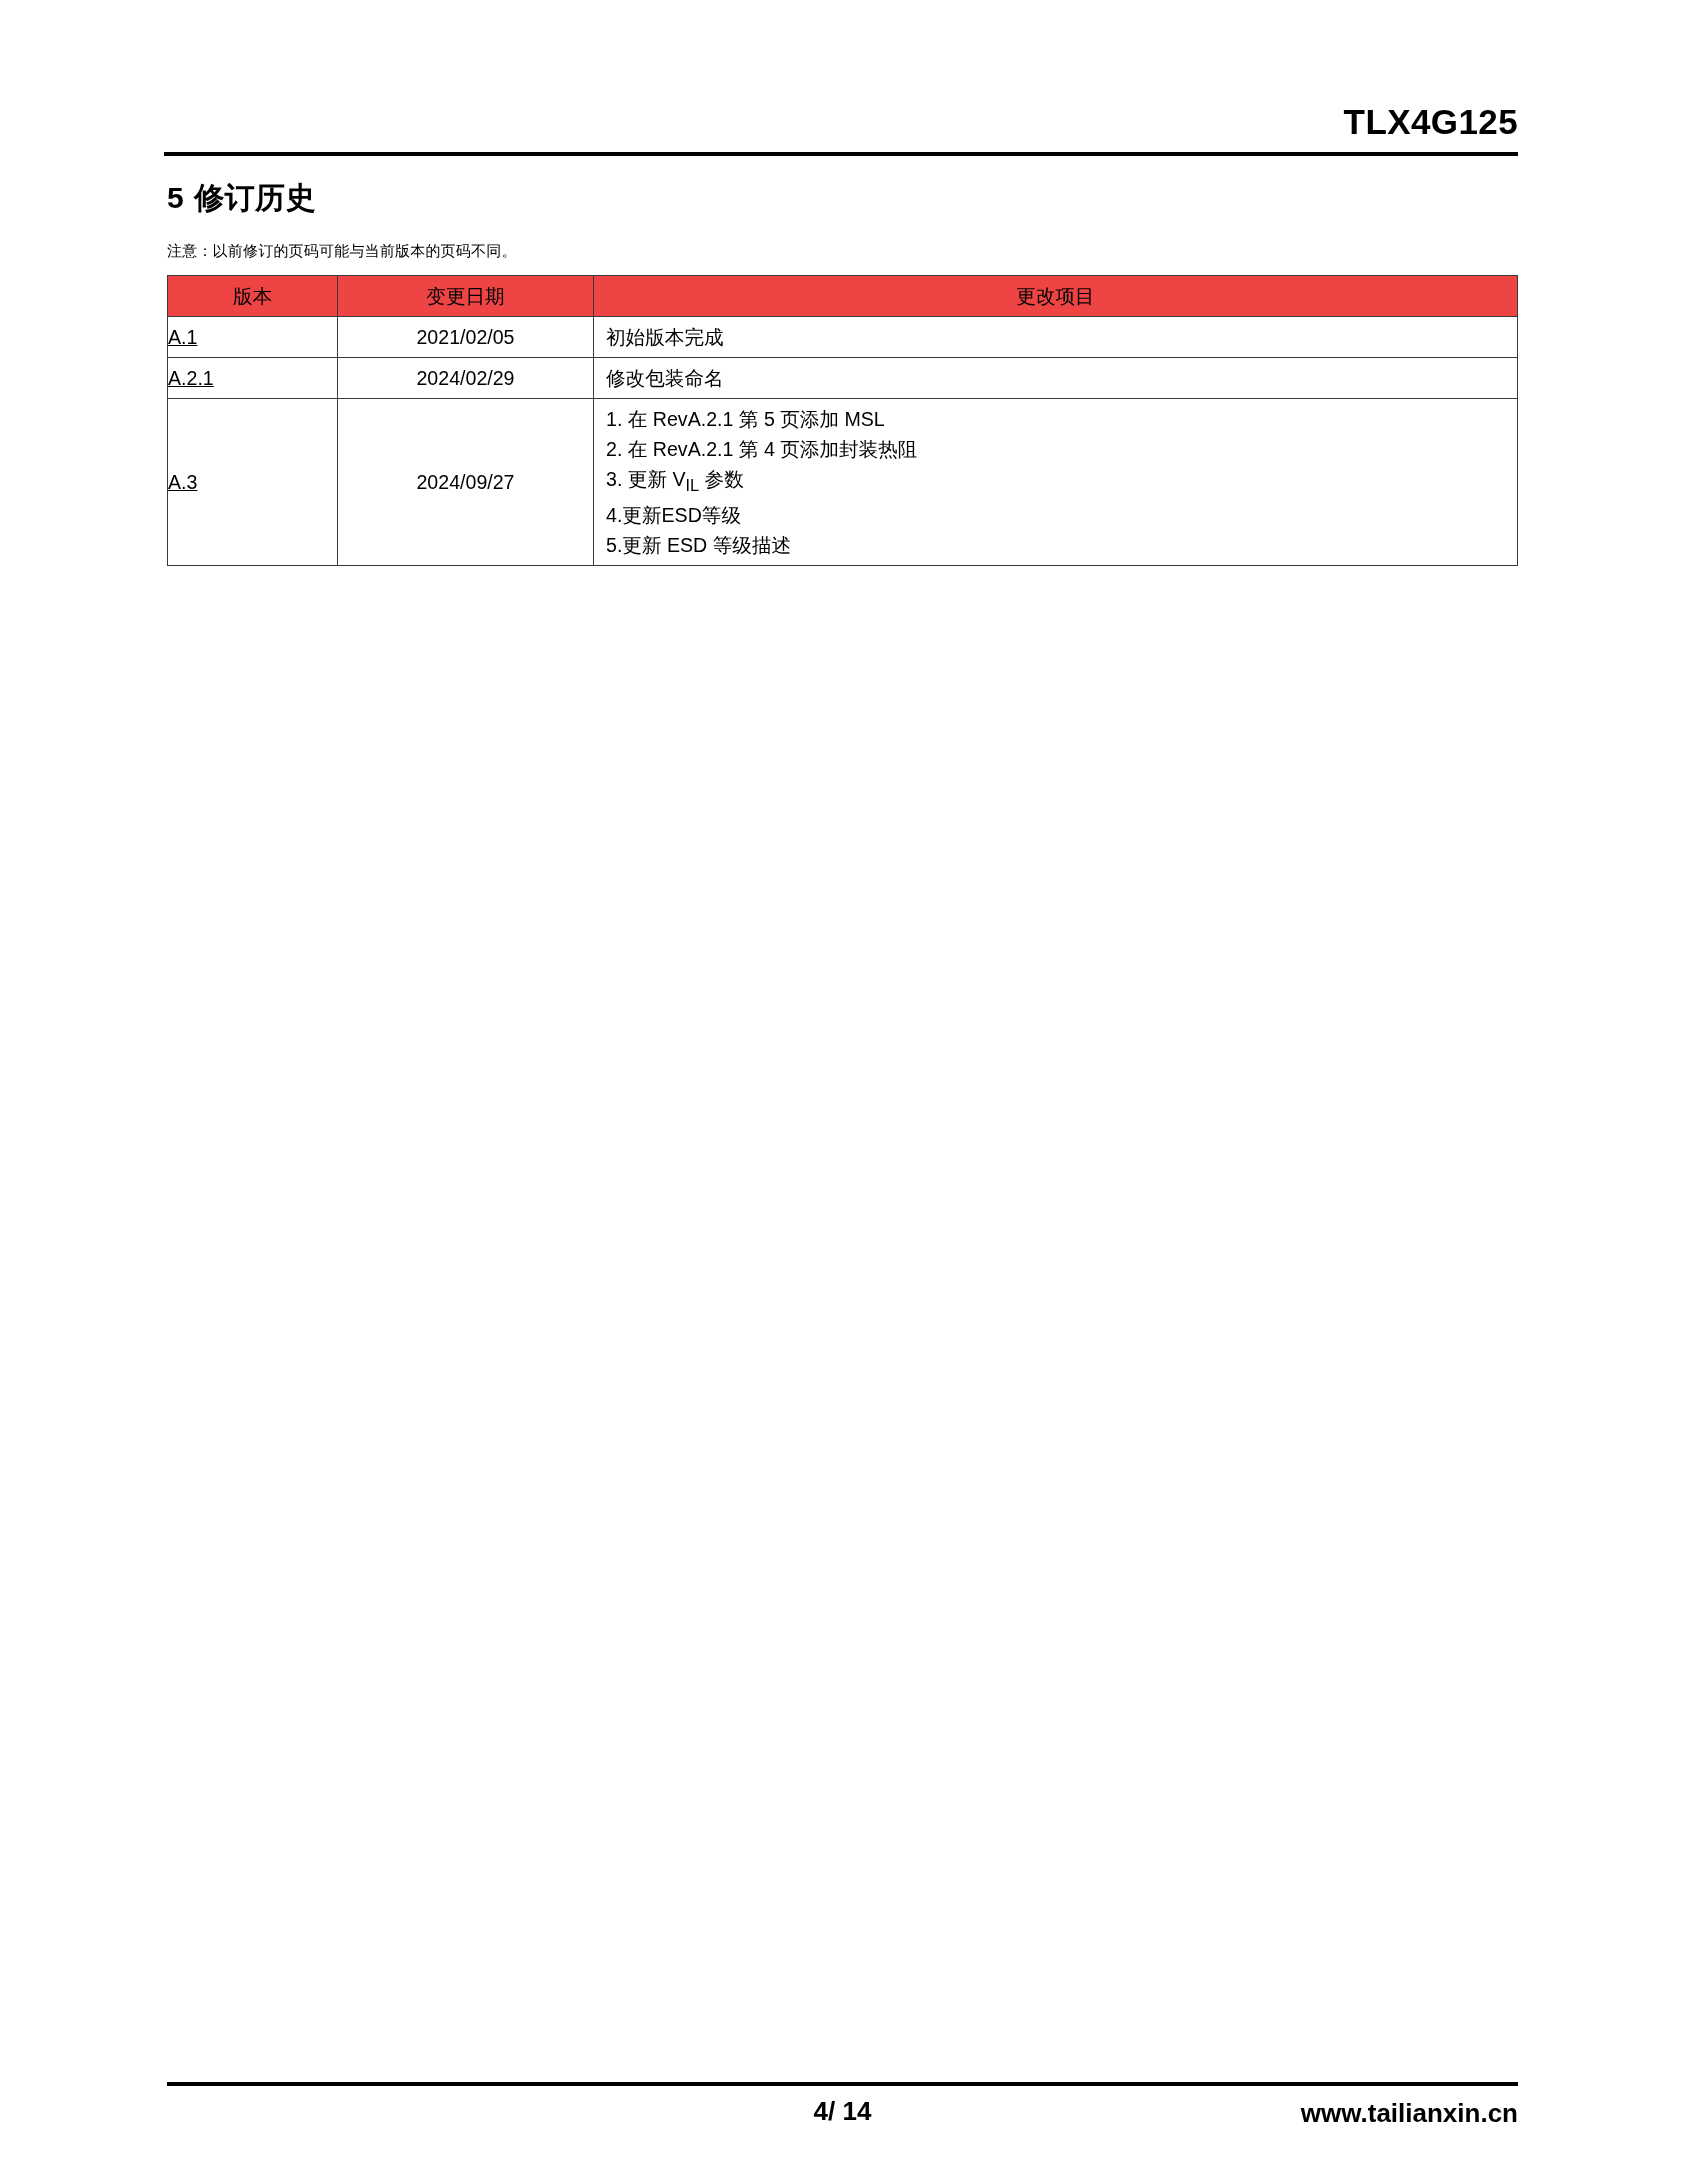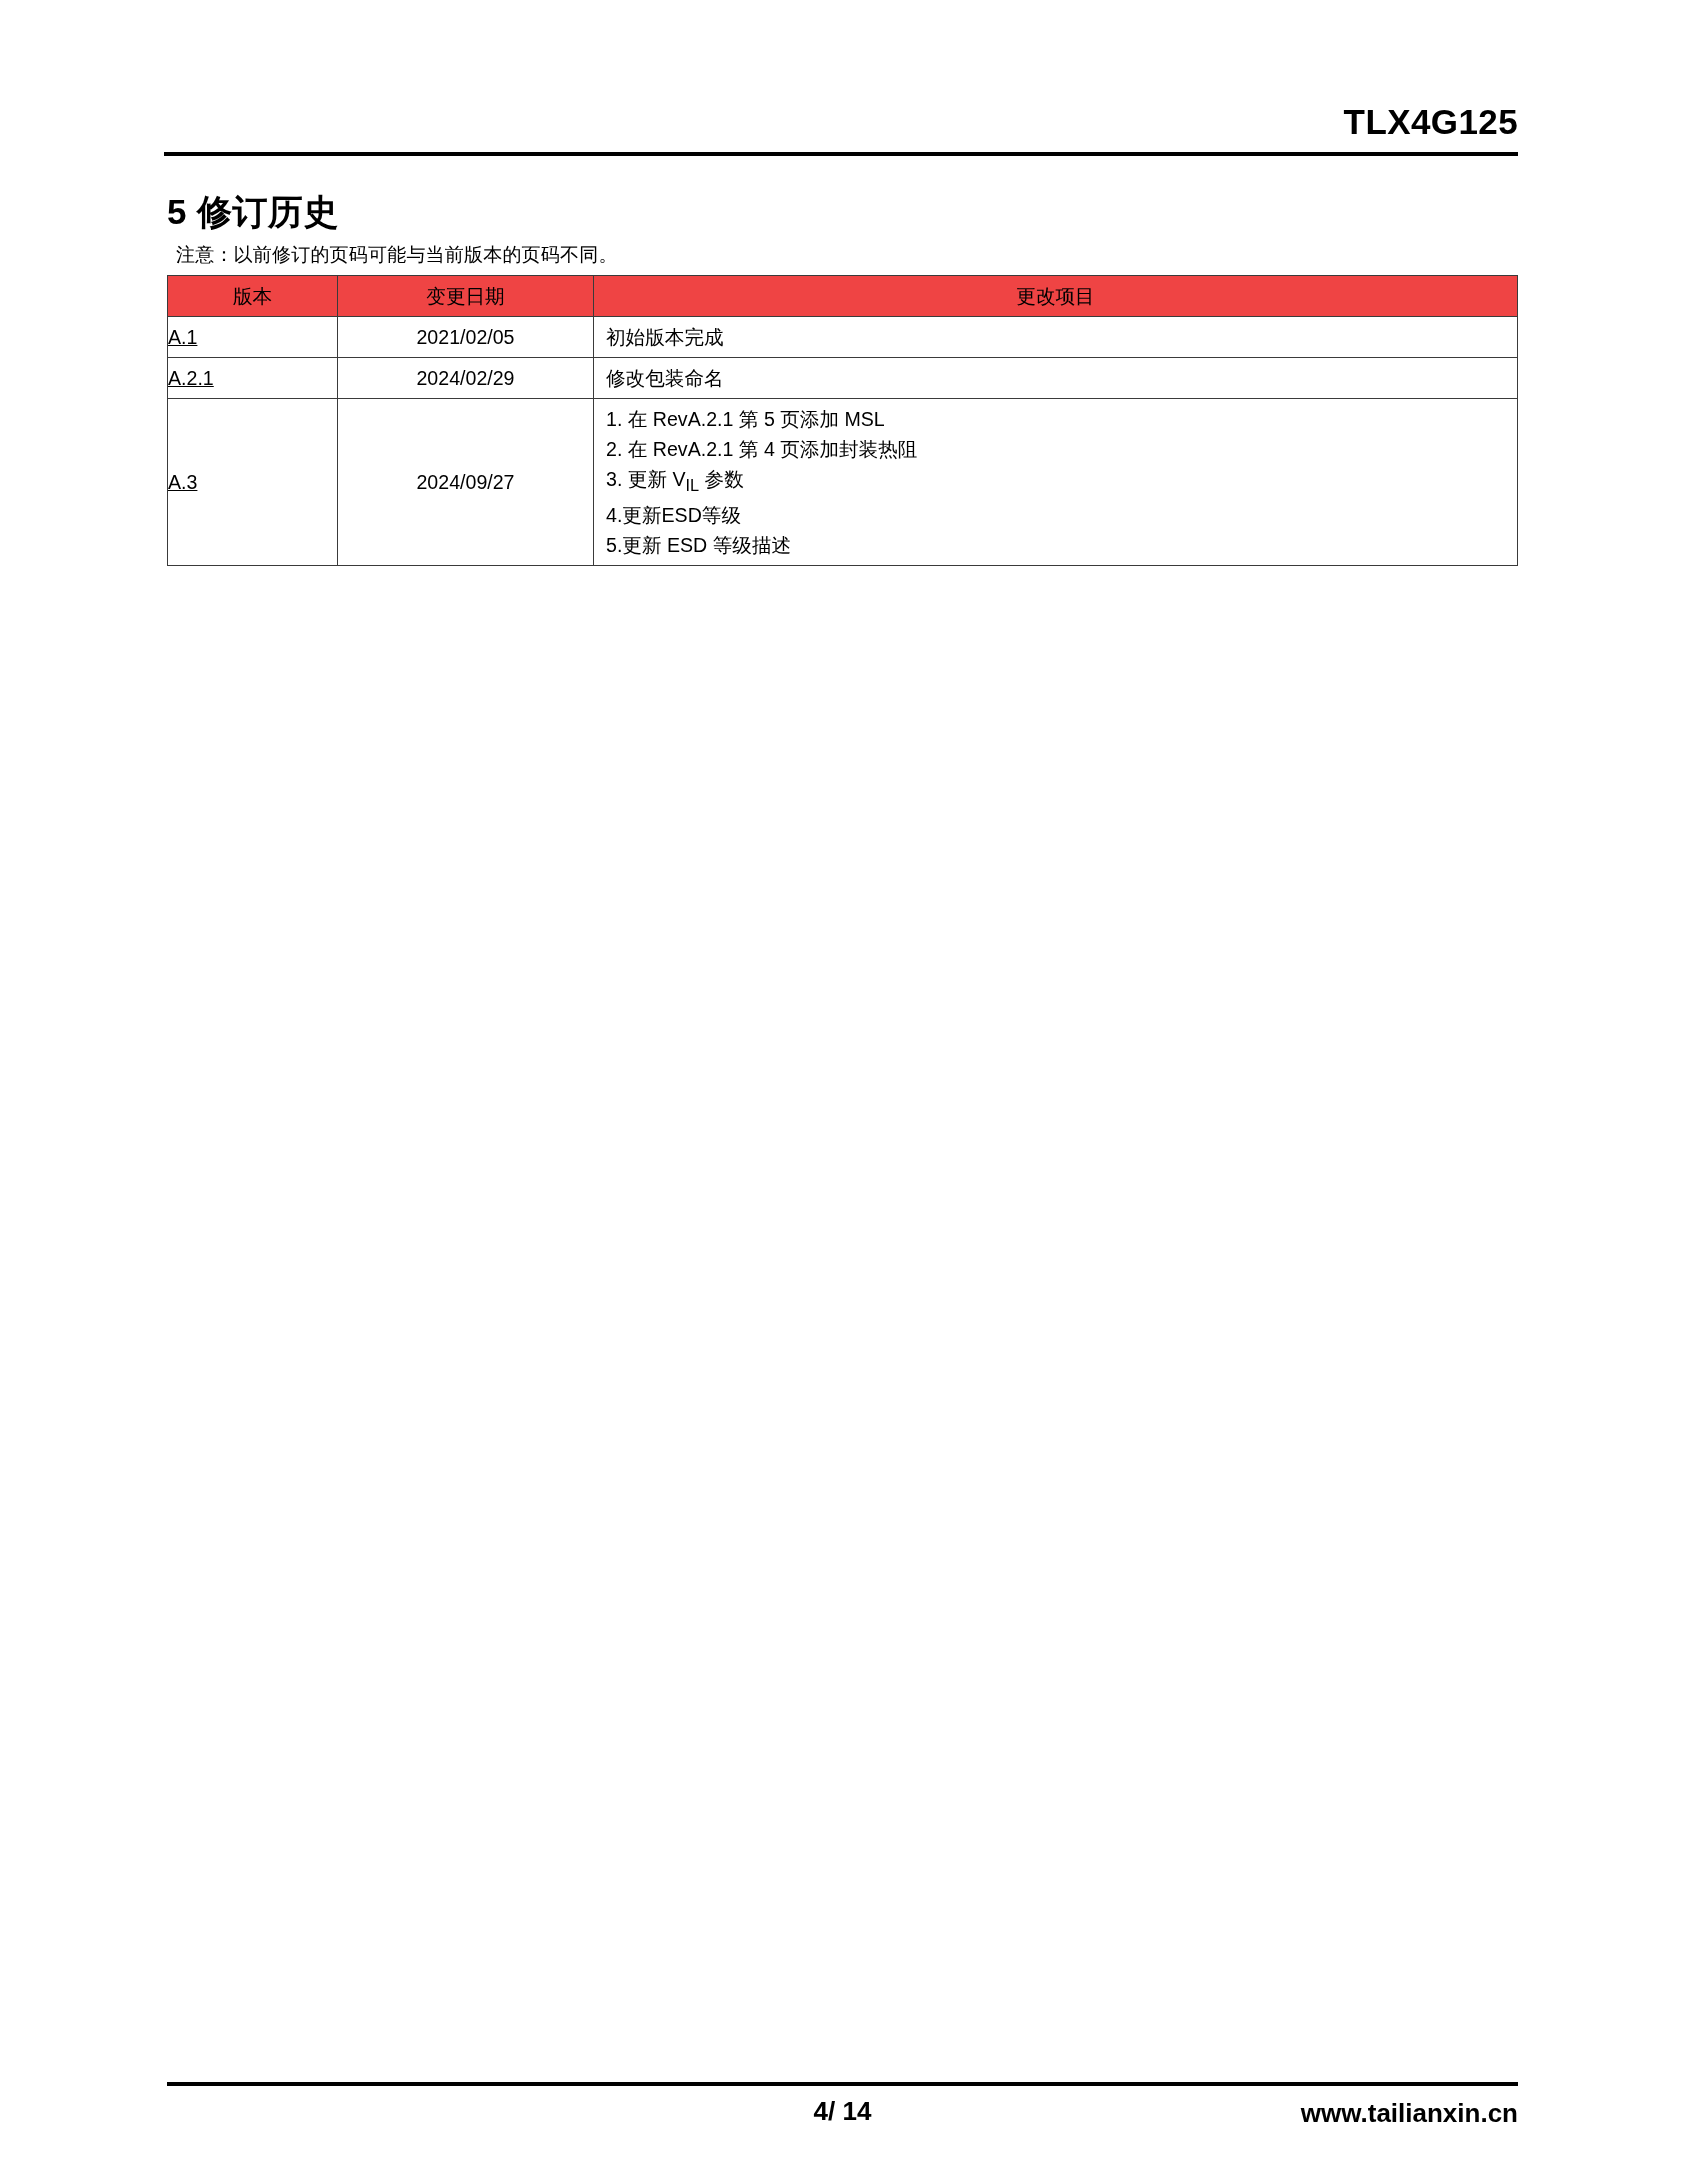--- a/index.html
+++ b/index.html
@@ -44,34 +44,34 @@
     left: 0;
     right: 0;
     top: 51px;
     height: 4.3px;
     background: #000000;
   }
 
   
   .section-title {
     position: absolute;
-    top: 189px;
-    left: 167px;
-    font-size: 35px;
+    top: 178px;
+    left: 167px;
+    font-size: 30px;
     font-weight: bold;
     letter-spacing: 0.4px;
   }
   .section-title .num {
     margin-right: 10.2px;
   }
   .note {
     position: absolute;
     top: 242px;
-    left: 176px;
-    font-size: 19px;
+    left: 167px;
+    font-size: 15px;
     letter-spacing: 0.2px;
   }
 
   
   .rev-table {
     position: absolute;
     top: 275px;
     left: 167px;
     width: 1351px;
     border-collapse: collapse;

